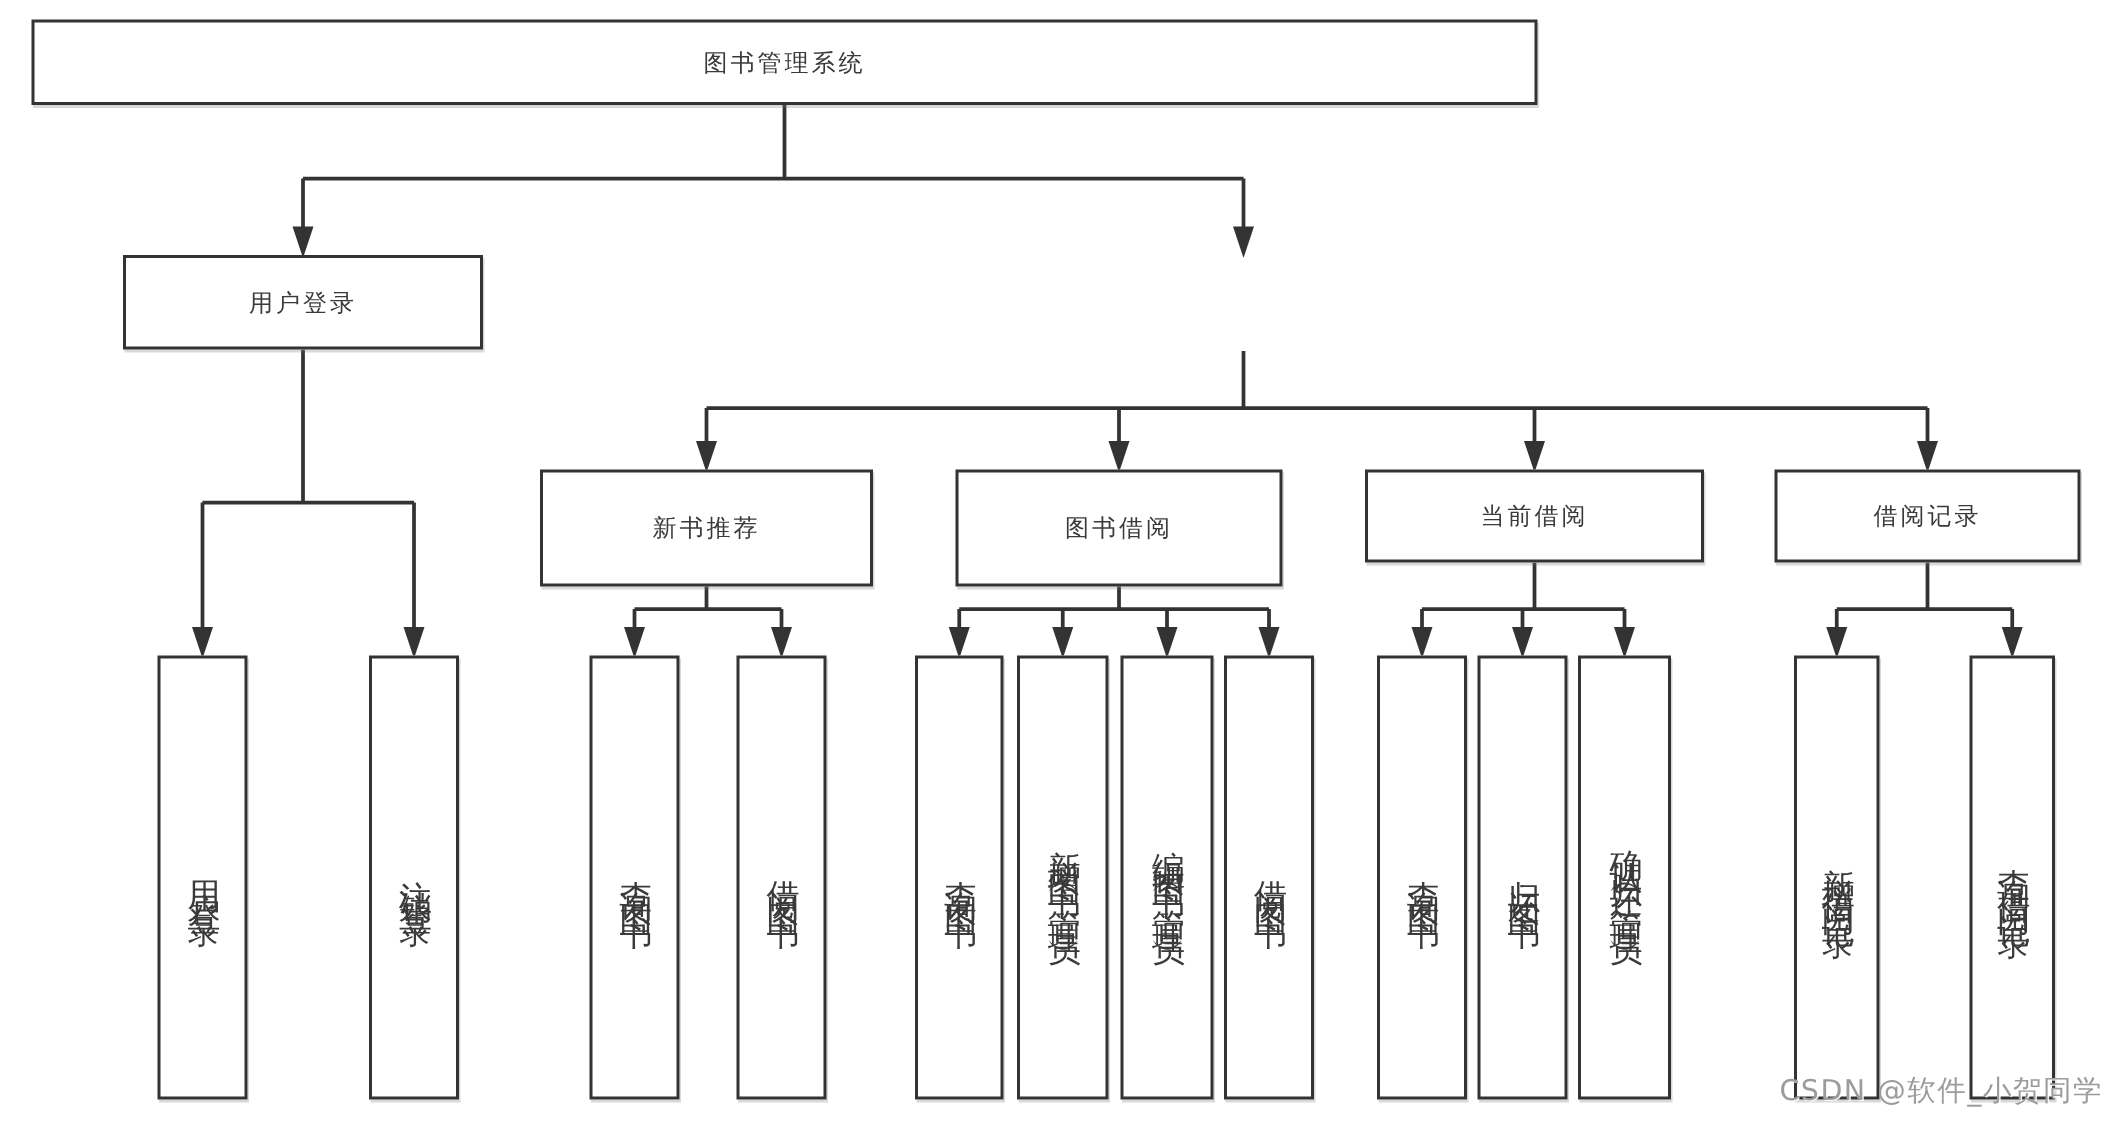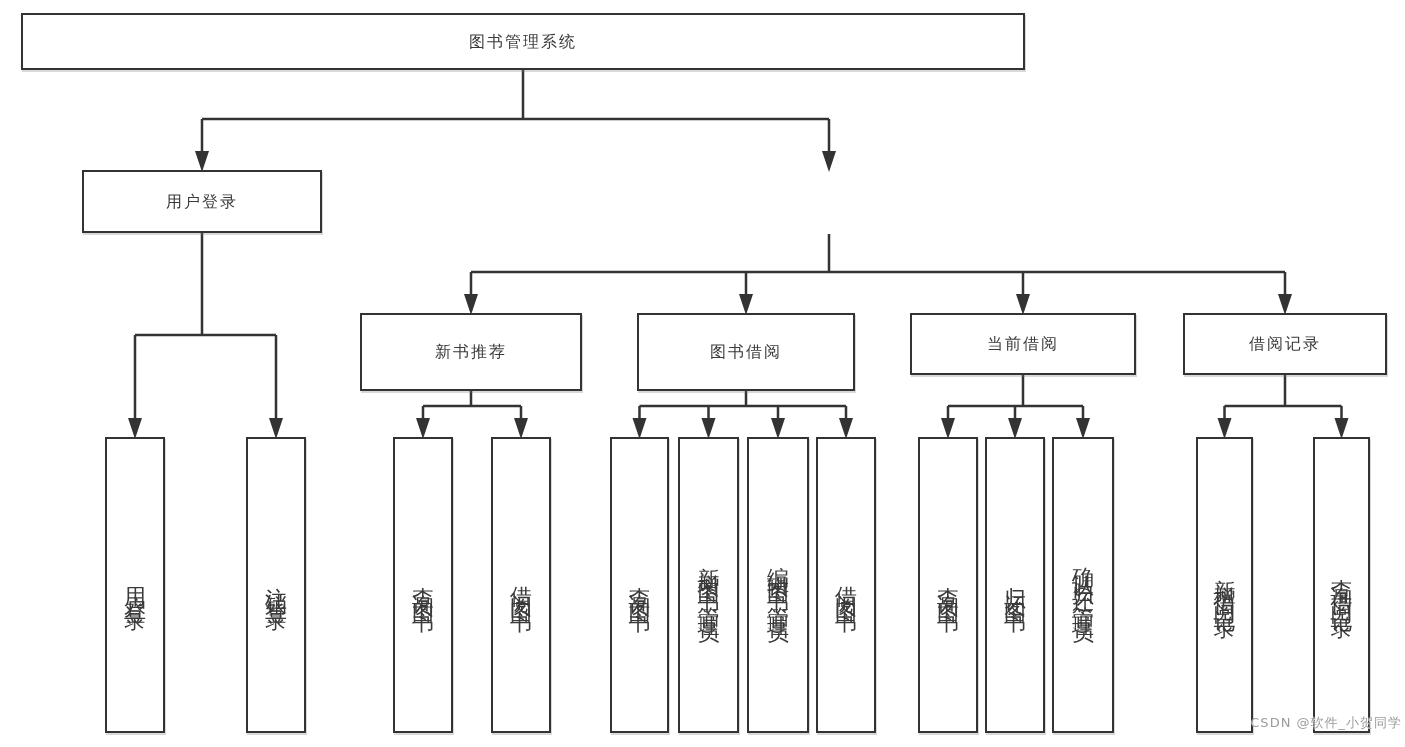--- a/index.html
+++ b/index.html
@@ -45,21 +45,21 @@
     font-size: 22px;
     letter-spacing: 8px;
     color: var(--text, #3a3a3a);
     line-height: 1;
   }
   .watermark {
     position: absolute;
     right: 3px;
     top: 714px;
     z-index: 3;
-    font-size: 13px;
+    font-size: 19px;
     letter-spacing: 1px;
     color: var(--watermark, #9c9c9c);
     text-shadow: 1px 1px 0 rgba(255,255,255,0.9);
     white-space: nowrap;
   }
 </style>
 </head>
 <body>
 
 <div id="stage">

